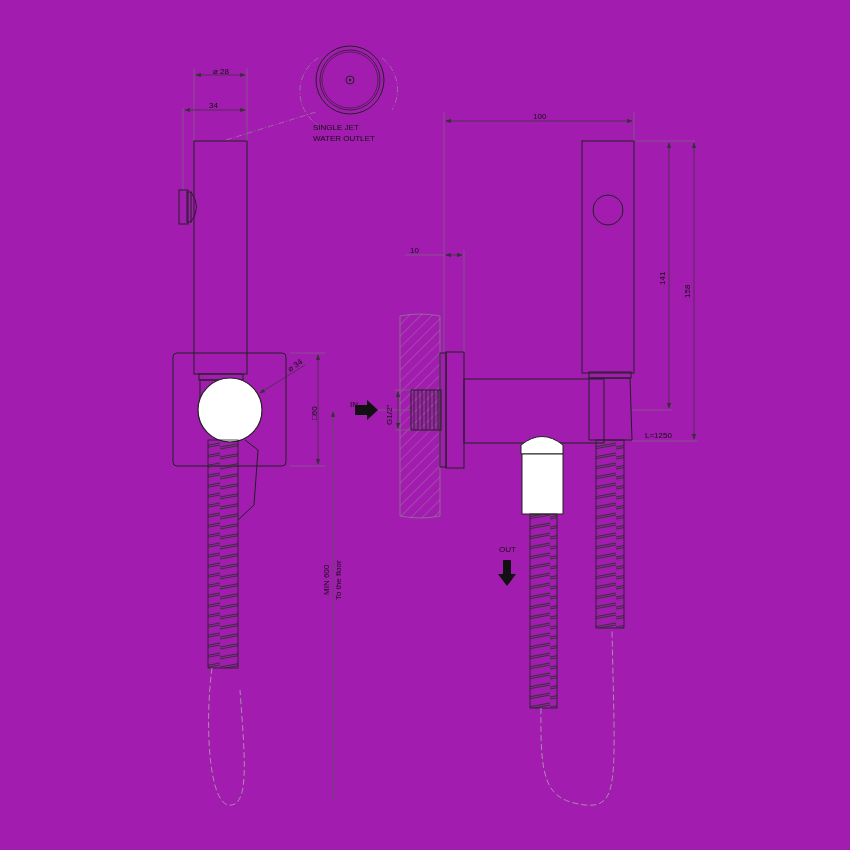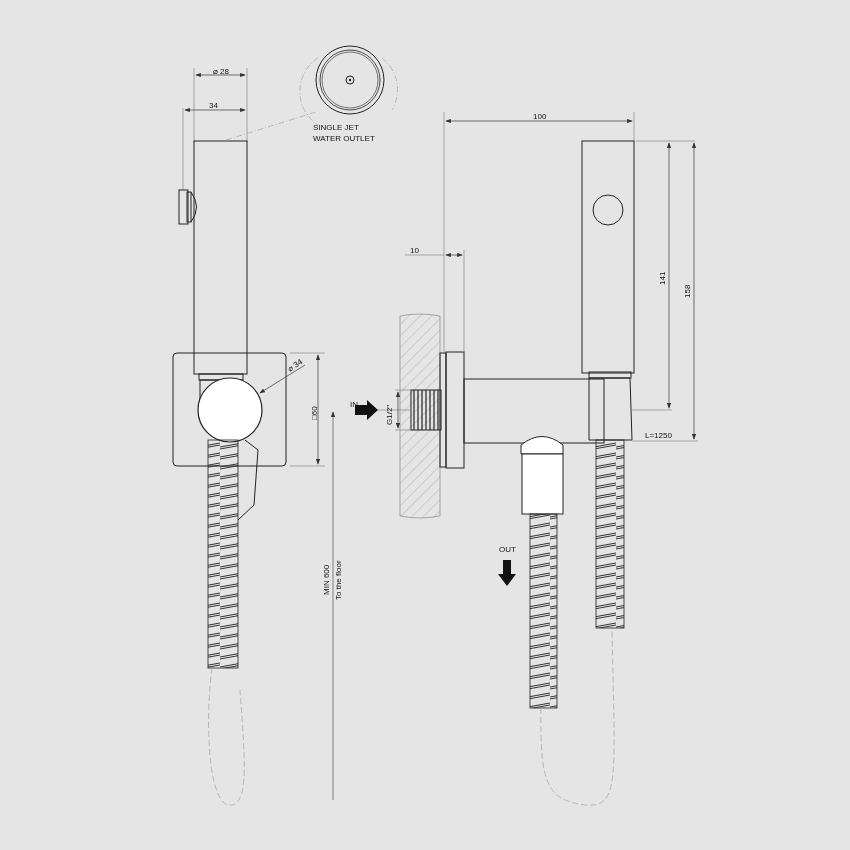--- a/index.html
+++ b/index.html
@@ -1,16 +1,16 @@
 <!DOCTYPE html>
 <html><head>
 <meta charset="utf-8">
 <style>
   html, body { margin:0; padding:0; background:#ffffff; }
-  #canvas { position:relative; width:850px; height:850px; background:#e5e5e5; overflow:hidden; }
+  #canvas { position:relative; width:850px; height:850px; background:#a21caf; overflow:hidden; }
   svg { position:absolute; left:0; top:0; }
   .lbl { font-family:"Liberation Sans", sans-serif; font-size:8px; fill:#111; }
   .lblb { font-family:"Liberation Sans", sans-serif; font-size:8px; fill:#111; }
 </style>
 </head>
 <body>
 
 <div id="canvas">
 <svg width="850" height="850" viewBox="0 0 850 850" xmlns="http://www.w3.org/2000/svg">
   <defs>

